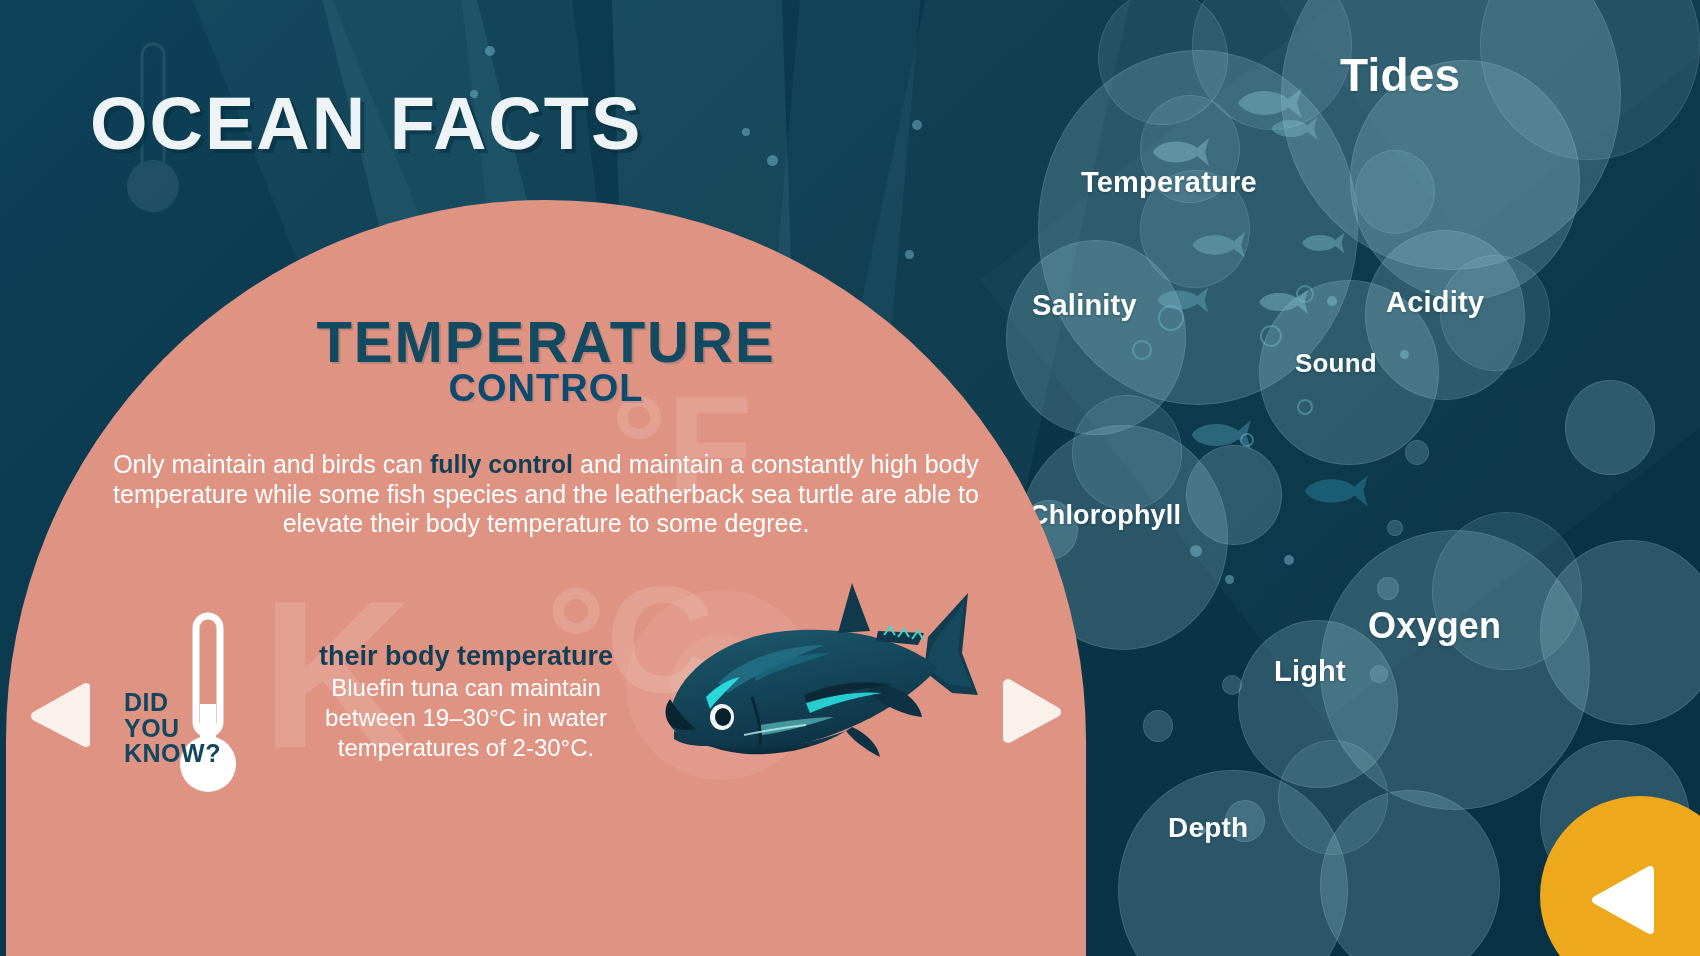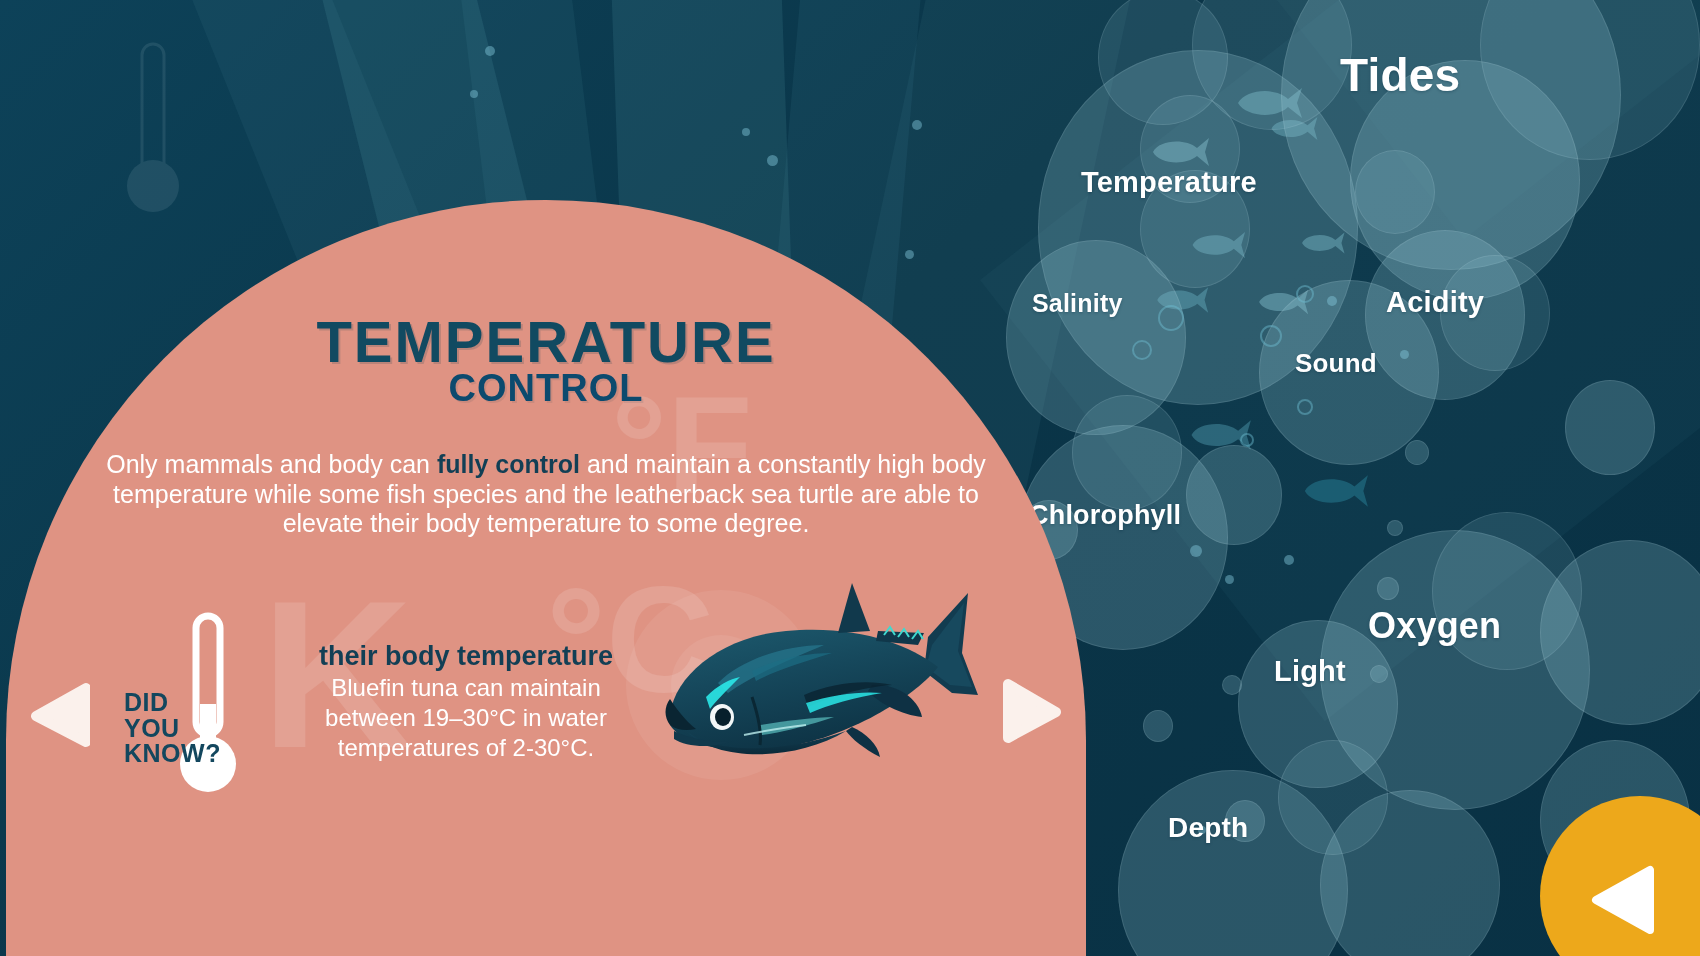--- a/index.html
+++ b/index.html
@@ -179,54 +179,55 @@
     <div class="bubble tiny" style="left:742px;  top:128px; width:8px;  height:8px;"></div>
     <div class="bubble tiny" style="left:485px;  top:46px;  width:10px; height:10px;"></div>
     <div class="bubble tiny" style="left:470px;  top:90px;  width:8px;  height:8px;"></div>
     <div class="bubble tiny" style="left:897px;  top:442px; width:9px;  height:9px;"></div>
     <div class="bubble tiny" style="left:1198px; top:826px; width:8px;  height:8px;"></div>
   </div>
 
   <div>
     <div class="blabel" style="left:1340px; top:48px;  font-size:46px;">Tides</div>
     <div class="blabel" style="left:1081px; top:166px; font-size:29px;">Temperature</div>
-    <div class="blabel" style="left:1032px; top:289px; font-size:25px;">Salinity</div>
+    <div class="blabel" style="left:1032px; top:289px; font-size:29px;">Salinity</div>
     <div class="blabel" style="left:1386px; top:286px; font-size:29px;">Acidity</div>
     <div class="blabel" style="left:1295px; top:348px; font-size:26px;">Sound</div>
     <div class="blabel" style="left:1029px; top:500px; font-size:27px;">Chlorophyll</div>
     <div class="blabel" style="left:1368px; top:605px; font-size:36px;text-align:center;">Oxygen</div>
     <div class="blabel" style="left:1274px; top:655px; font-size:29px;">Light</div>
     <div class="blabel" style="left:1168px; top:812px; font-size:28px;">Depth</div>
   </div>
 
   <svg class="therm-watermark" width="62" height="180" viewBox="0 0 62 180">
     <rect x="20" y="4" width="22" height="130" rx="11" fill="none" stroke="#cfe6ec" stroke-width="3"></rect>
     <circle cx="31" cy="146" r="26" fill="#cfe6ec"></circle>
   </svg>
 
   <div id="header">
+    <div id="maintitle">OCEAN FACTS</div>
   </div>
 
   <div id="card">
 
     <div class="wmk" style="left:255px; top:370px; font-size:210px;">K</div>
     <div class="wmk" style="left:605px; top:175px; font-size:140px;">°F</div>
     <div class="wmk" style="left:540px; top:365px; font-size:150px;">°C</div>
     <div class="wmk" style="left:620px; top:390px; width:190px; height:190px; border-radius:50%;
                 background:rgba(255,255,255,.07);"></div>
     <div class="wmk" style="left:665px; top:435px; width:100px; height:100px; border-radius:50%;
                 background:rgba(255,255,255,.07);"></div>
 
     <div id="card-title">
       <div id="t-main">TEMPERATURE</div>
       <div id="t-sub">CONTROL</div>
     </div>
 
     <div id="card-body">
-      <span>Only mammals and body can </span><b>fully control</b><span> and maintain a constantly high body temperature while some fish species and the leatherback sea turtle are able to elevate their body temperature to some degree.</span>
+      <span>Only maintain and birds can </span><b>fully control</b><span> and maintain a constantly high body temperature while some fish species and the leatherback sea turtle are able to elevate their body temperature to some degree.</span>
     </div>
 
     <div id="dyk-wrap">
       <svg style="position:absolute; left:52px; top:0;" width="64" height="185" viewBox="0 0 64 185">
         <rect x="20" y="4" width="24" height="118" rx="12" fill="none" stroke="#ffffff" stroke-width="7"></rect>
         <rect x="24" y="92" width="16" height="46" fill="#ffffff"></rect>
         <circle cx="32" cy="152" r="28" fill="#ffffff"></circle>
       </svg>
       <div id="dyk-text">
         <div>DID</div>

